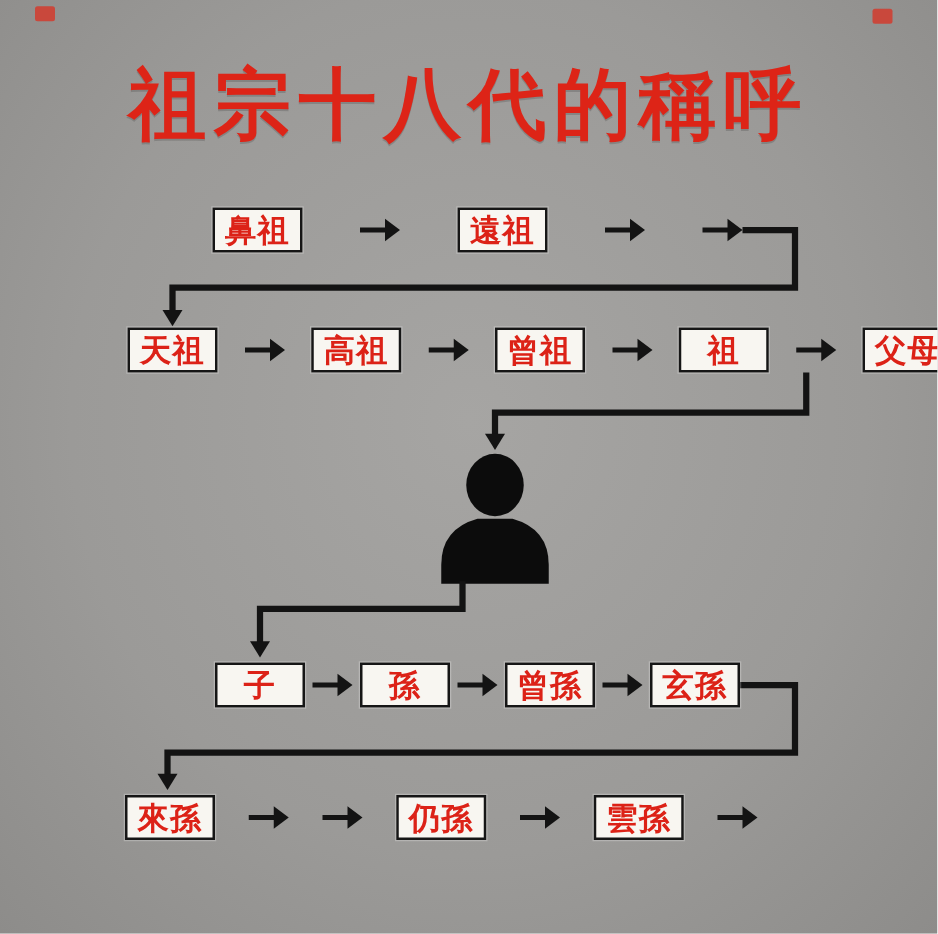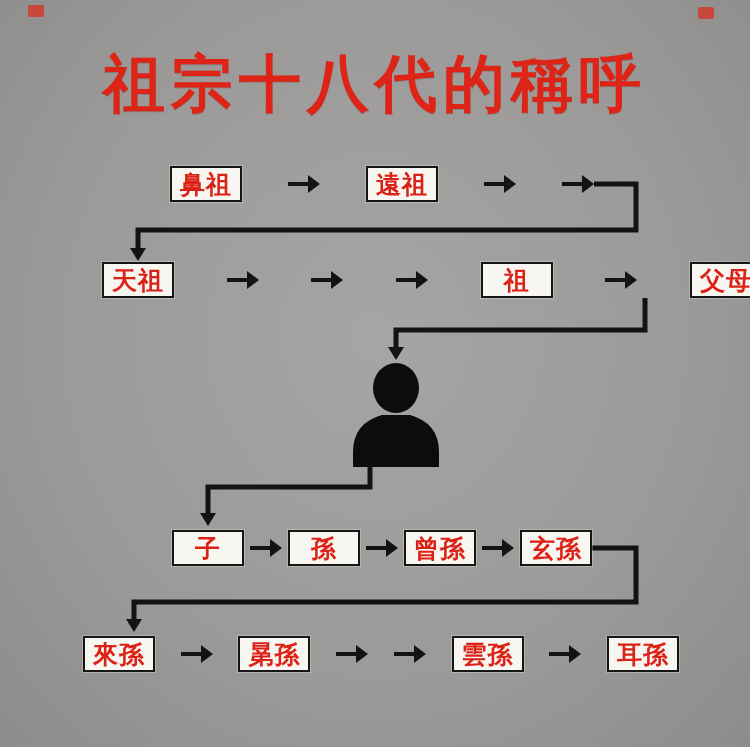--- a/index.html
+++ b/index.html
@@ -30,21 +30,21 @@
   .row {
     position: absolute;
     display: flex;
     align-items: center;
     justify-content: space-between;
     height: 36px;
   }
   .row-1 { left: 170px; top: 166px; width: 424px; }
   .row-2 { left: 102px; top: 262px; width: 660px; }
   .row-3 { left: 172px; top: 530px; width: 420px; }
-  .row-4 { left:  83px; top: 636px; width: 596px; align-items: center; }
+  .row-4 { left:  100px; top: 636px; width: 506px; align-items: center; }
 
   .gen-box {
     box-sizing: border-box;
     width: 72px;
     height: 36px;
     background: #f8f6f1;
     border: 2px solid #161616;
     display: flex;
     align-items: center;
     justify-content: center;
@@ -144,41 +144,42 @@
     <div class="gen-box">鼻祖</div>
     <div class="harrow"></div>
     <div class="gen-box">遠祖</div>
     <div class="harrow"></div>
     <div class="harrow"></div>
   </div>
 
   <div class="row row-2">
     <div class="gen-box">天祖</div>
     <div class="harrow"></div>
+    <div class="gen-box">高祖</div>
     <div class="harrow"></div>
+    <div class="gen-box">曾祖</div>
     <div class="harrow"></div>
     <div class="gen-box">祖</div>
     <div class="harrow"></div>
     <div class="gen-box">父母</div>
   </div>
 
   <div class="row row-3">
     <div class="gen-box">子</div>
     <div class="harrow"></div>
     <div class="gen-box">孫</div>
     <div class="harrow"></div>
     <div class="gen-box">曾孫</div>
     <div class="harrow"></div>
     <div class="gen-box">玄孫</div>
   </div>
 
   <div class="row row-4">
     <div class="gen-box">來孫</div>
     <div class="harrow"></div>
-    <div class="gen-box">晜孫</div>
     <div class="harrow"></div>
+    <div class="gen-box">仍孫</div>
     <div class="harrow"></div>
     <div class="gen-box">雲孫</div>
     <div class="harrow"></div>
-    <div class="gen-box">耳孫</div>
   </div>
 
 </div>
 
 </body></html>

